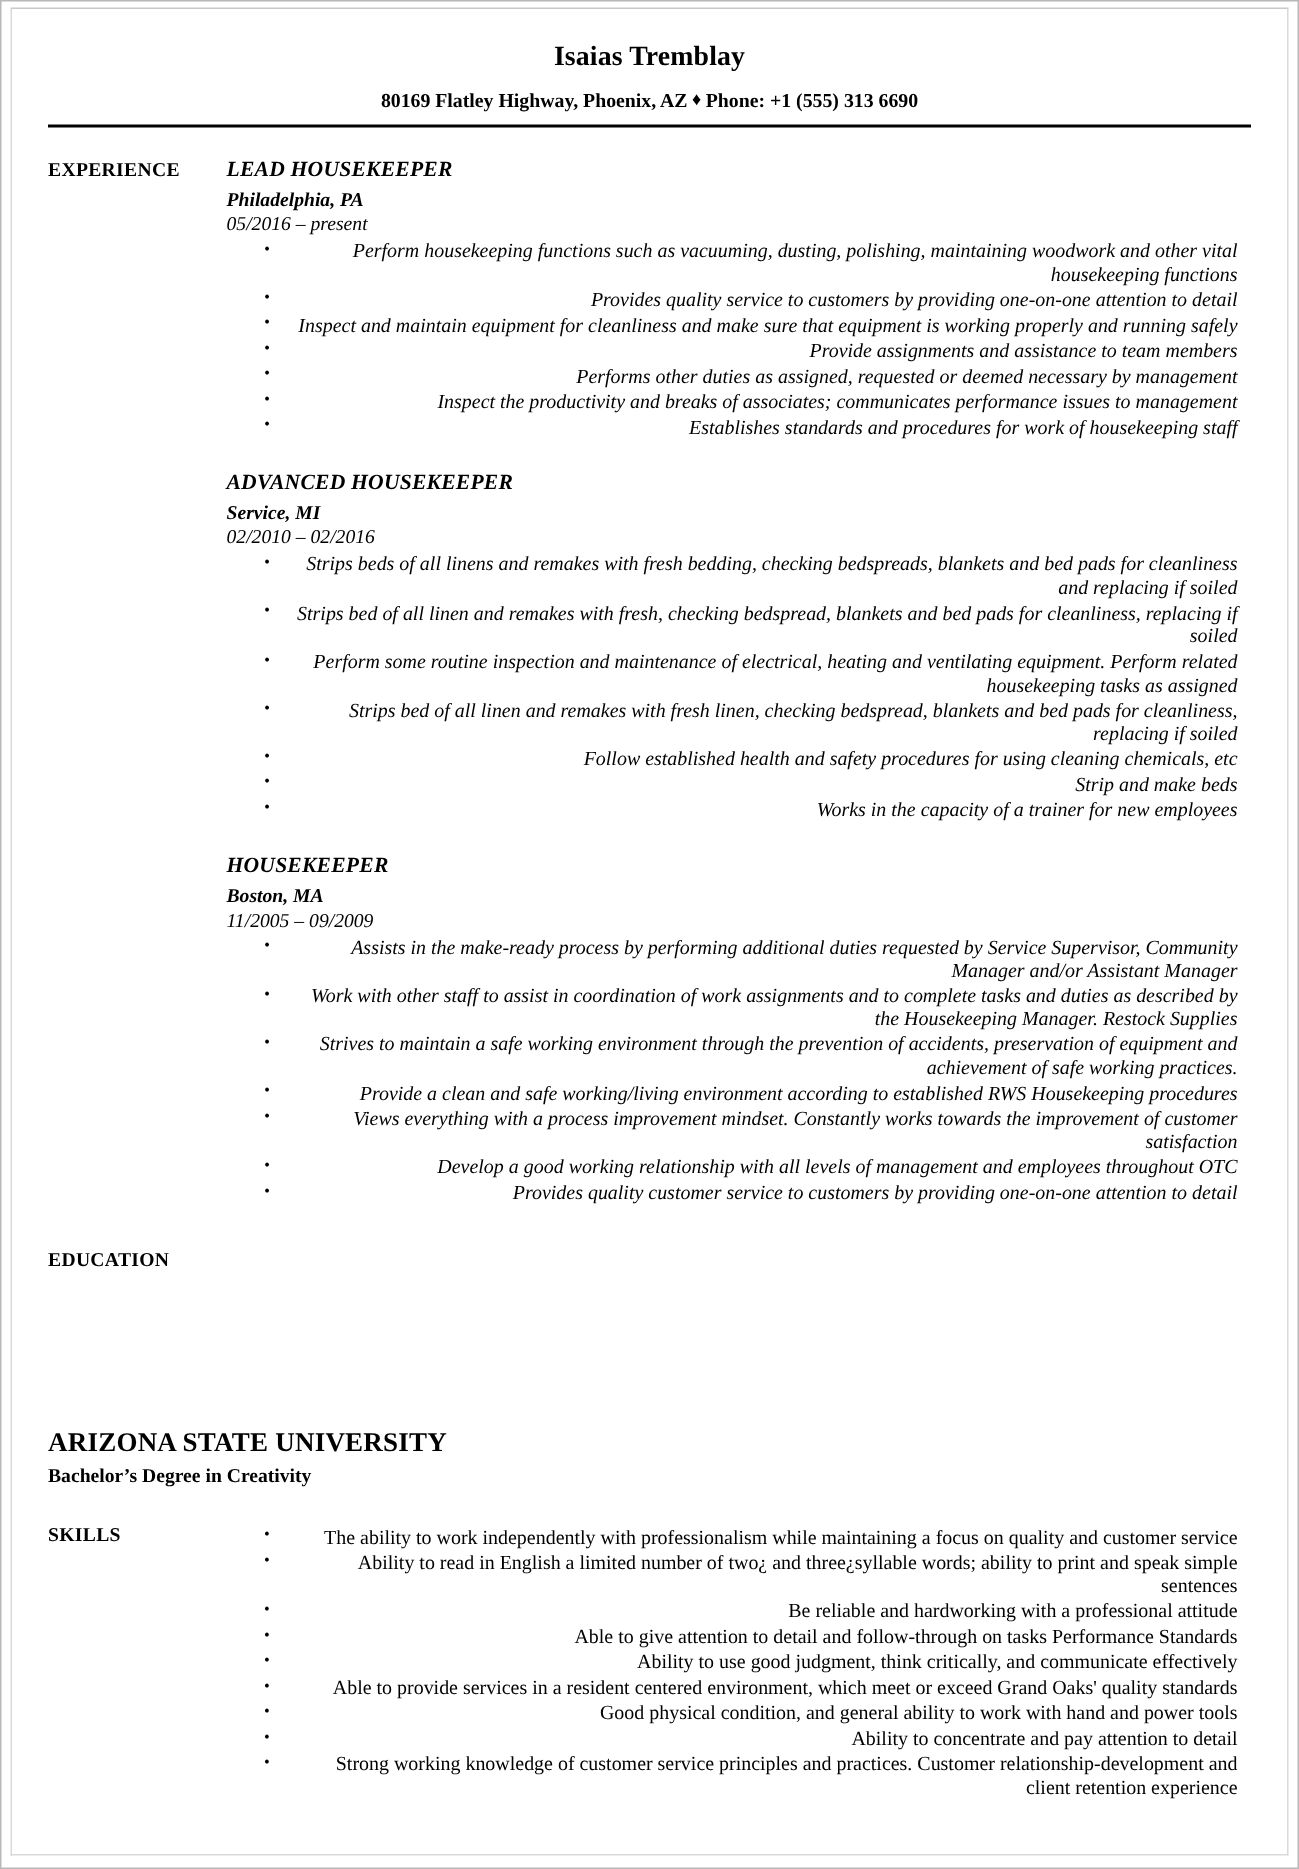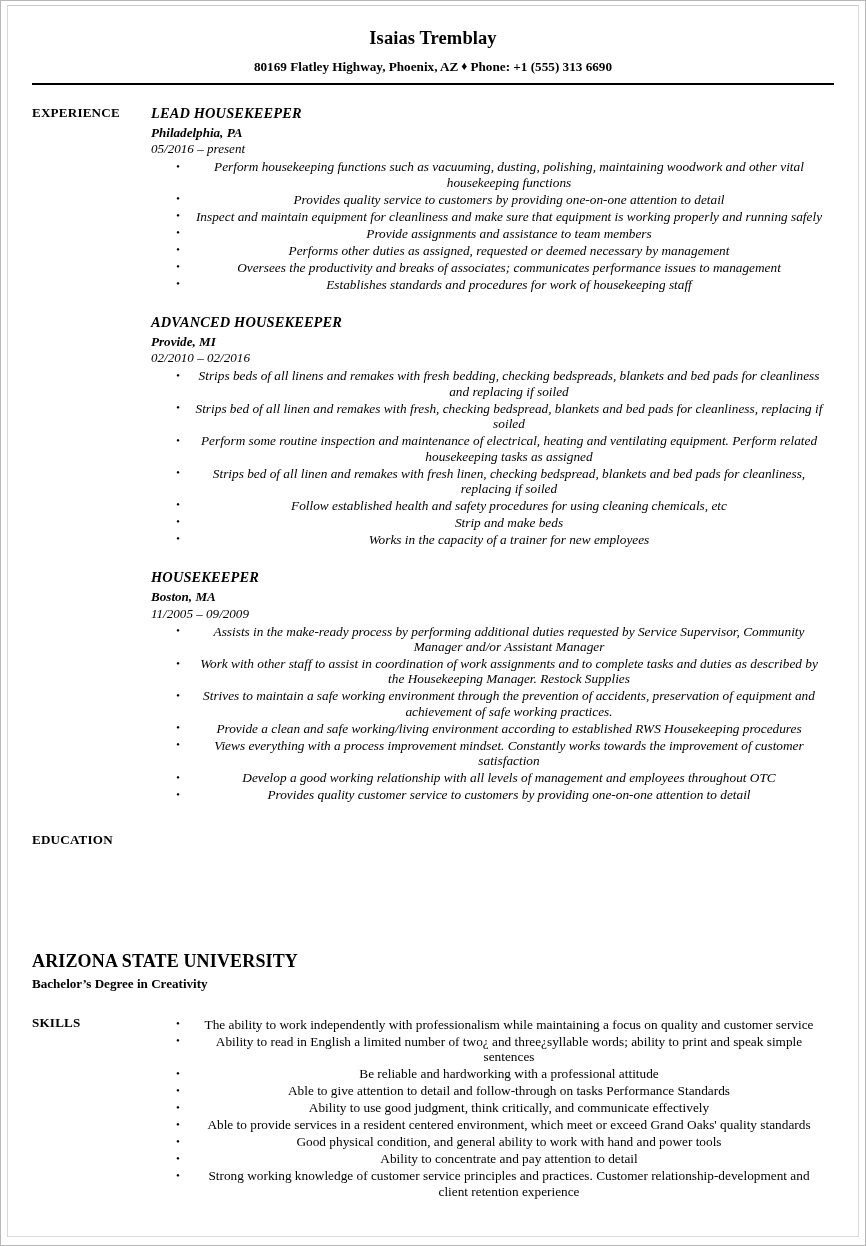--- a/index.html
+++ b/index.html
@@ -125,21 +125,21 @@
     margin: 2px 0 0 0;
     padding: 0;
   }
   ul.bullets > li {
     position: relative;
     padding-left: 25px;
     margin-left: 17px;
     font-size: 13.3px;
     line-height: 1.165;
     margin-top: 1.5px;
-    text-align: center;
+    text-align: right;
   }
   ul.bullets > li::before {
     content: "\2022";
     position: absolute;
     left: 8px;
     top: -0.5px;
     font-size: 11px;
     line-height: 1.35;
   }
 
@@ -185,27 +185,27 @@
           <div class="job">
             <div class="job-title">LEAD HOUSEKEEPER</div>
             <div class="job-location">Philadelphia, PA</div>
             <div class="job-dates">05/2016 – present</div>
             <ul class="bullets">
               <li>Perform housekeeping functions such as vacuuming, dusting, polishing, maintaining woodwork and other vital housekeeping functions</li>
               <li>Provides quality service to customers by providing one-on-one attention to detail</li>
               <li>Inspect and maintain equipment for cleanliness and make sure that equipment is working properly and running safely</li>
               <li>Provide assignments and assistance to team members</li>
               <li>Performs other duties as assigned, requested or deemed necessary by management</li>
-              <li>Oversees the productivity and breaks of associates; communicates performance issues to management</li>
+              <li>Inspect the productivity and breaks of associates; communicates performance issues to management</li>
               <li>Establishes standards and procedures for work of housekeeping staff</li>
             </ul>
           </div>
           <div class="job">
             <div class="job-title">ADVANCED HOUSEKEEPER</div>
-            <div class="job-location">Provide, MI</div>
+            <div class="job-location">Service, MI</div>
             <div class="job-dates">02/2010 – 02/2016</div>
             <ul class="bullets">
               <li>Strips beds of all linens and remakes with fresh bedding, checking bedspreads, blankets and bed pads for cleanliness and replacing if soiled</li>
               <li>Strips bed of all linen and remakes with fresh, checking bedspread, blankets and bed pads for cleanliness, replacing if soiled</li>
               <li>Perform some routine inspection and maintenance of electrical, heating and ventilating equipment. Perform related housekeeping tasks as assigned</li>
               <li>Strips bed of all linen and remakes with fresh linen, checking bedspread, blankets and bed pads for cleanliness, replacing if soiled</li>
               <li>Follow established health and safety procedures for using cleaning chemicals, etc</li>
               <li>Strip and make beds</li>
               <li>Works in the capacity of a trainer for new employees</li>
             </ul>

